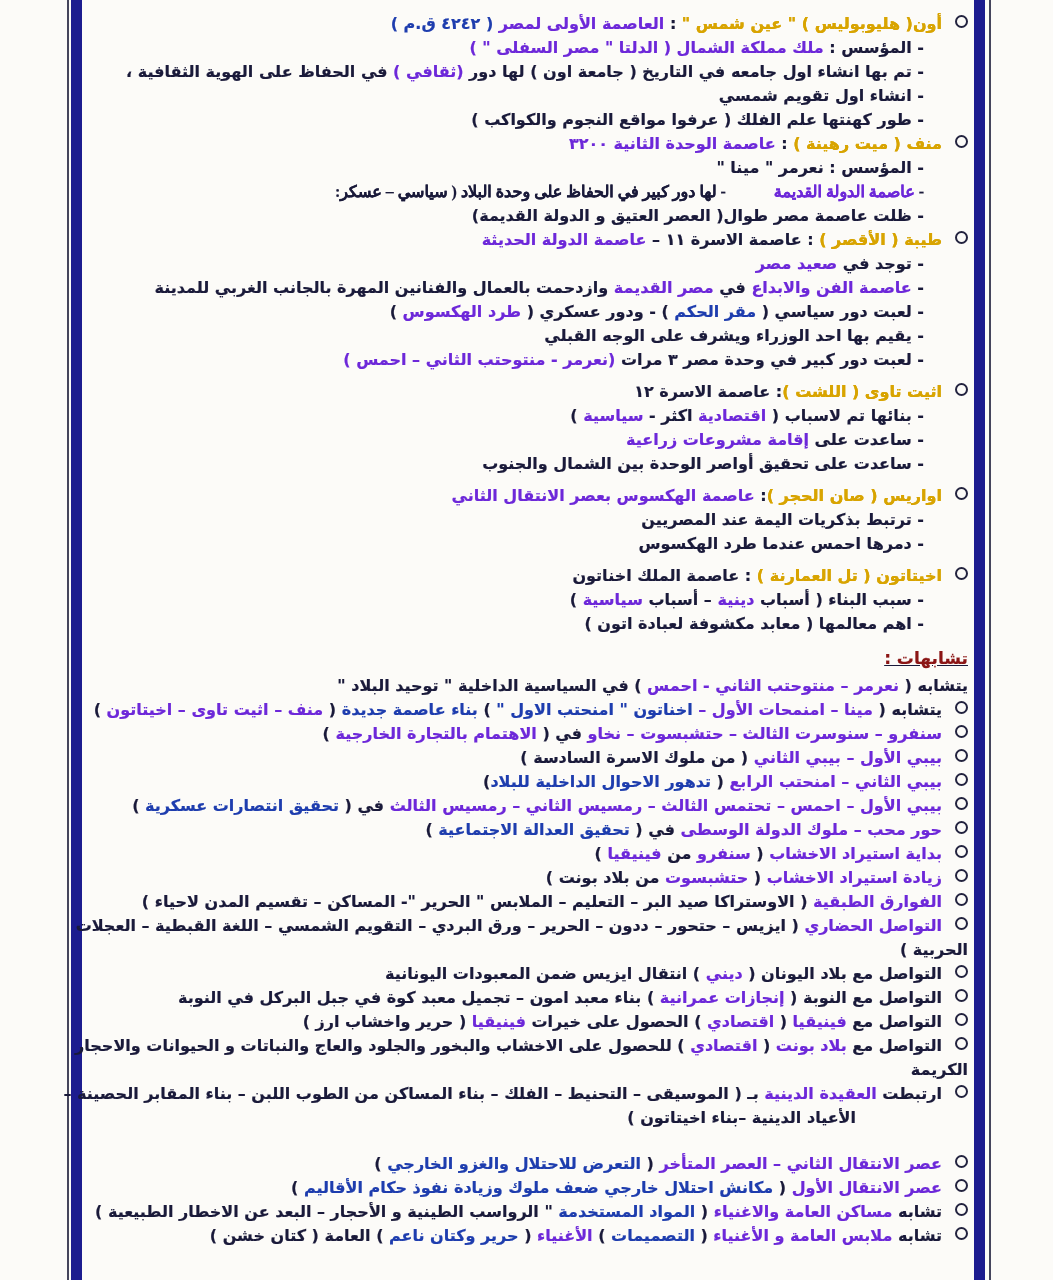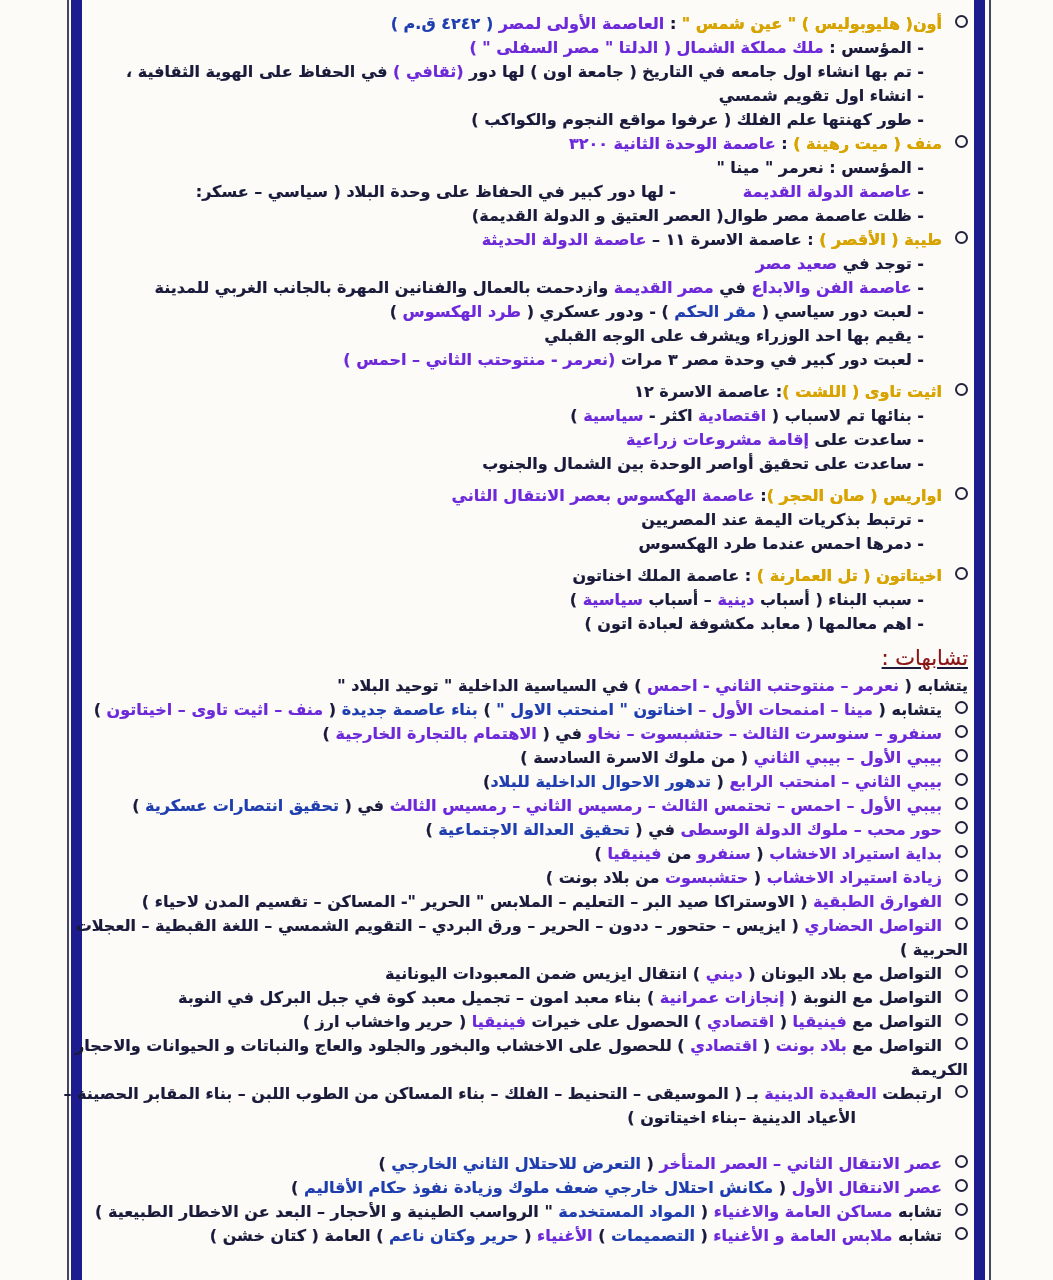--- a/index.html
+++ b/index.html
@@ -14,27 +14,27 @@
   .content{
     position:absolute;top:12px;right:85px;left:40px;
     direction:rtl;text-align:right;
     font-size:16px;font-weight:700;line-height:24px;
     color:#1a1a3a;
     -webkit-text-stroke:0.2px currentColor;
   }
   .line{min-height:24px;}
   .line.dash{padding-right:44px;text-align:right;}
   .line.cont{padding-right:112px;text-align:right;}
-  .line.nowrap{white-space:nowrap;overflow:hidden;}
+  .line.nowrap{white-space:nowrap;overflow:hidden;font-family:Liberation Serif, serif;}
   .line.bullet .bul{
     display:inline-block;width:9px;height:9px;border:2px solid #23233f;
     border-radius:50%;margin-left:13px;vertical-align:1px;background:transparent;
   }
   .heading{
-    font-size:21px;line-height:32px;font-weight:400;
+    font-size:17px;line-height:32px;font-weight:700;
     text-decoration:underline;
   }
   .gap{width:100%;}
   .c-body{color:#1a1a3a;}
   .c-red{color:#6d28d9;}
   .c-blue{color:#1e3dae;}
   .c-gold{color:#d9a400;text-shadow:0 0 0.5px #caa000;}
   .c-maroon{color:#8b1515;}
 </style>
 </head>
@@ -90,18 +90,18 @@
       <div class="line bullet"><span class="bul"></span><span class="c-red">زيادة استيراد الاخشاب</span><span class="c-body"> ( </span><span class="c-red">حتشبسوت</span><span class="c-body"> من بلاد بونت )</span></div>
       <div class="line bullet"><span class="bul"></span><span class="c-red">الفوارق الطبقية</span><span class="c-body"> ( الاوستراكا صيد البر – التعليم – الملابس " الحرير "-  المساكن – تقسيم المدن لاحياء )</span></div>
       <div class="line bullet"><span class="bul"></span><span class="c-red">التواصل الحضاري</span><span class="c-body"> ( ايزيس – حتحور – ددون – الحرير – ورق البردي – التقويم الشمسي – اللغة القبطية – العجلات الحربية )</span></div>
       <div class="line bullet"><span class="bul"></span><span class="c-body">التواصل مع بلاد اليونان ( </span><span class="c-red">ديني</span><span class="c-body"> ) انتقال ايزيس ضمن المعبودات اليونانية</span></div>
       <div class="line bullet"><span class="bul"></span><span class="c-body">التواصل مع النوبة ( </span><span class="c-red">إنجازات عمرانية</span><span class="c-body"> ) بناء معبد امون – تجميل معبد كوة في جبل البركل في النوبة</span></div>
       <div class="line bullet"><span class="bul"></span><span class="c-body">التواصل مع </span><span class="c-red">فينيقيا</span><span class="c-body"> ( </span><span class="c-red">اقتصادي</span><span class="c-body"> ) الحصول على خيرات </span><span class="c-red">فينيقيا</span><span class="c-body"> ( حرير واخشاب ارز )</span></div>
       <div class="line bullet"><span class="bul"></span><span class="c-body">التواصل مع </span><span class="c-red">بلاد بونت</span><span class="c-body"> ( </span><span class="c-red">اقتصادي</span><span class="c-body"> ) للحصول على الاخشاب والبخور والجلود والعاج  والنباتات و الحيوانات والاحجار الكريمة</span></div>
       <div class="line bullet"><span class="bul"></span><span class="c-body">ارتبطت </span><span class="c-red">العقيدة الدينية</span><span class="c-body"> بـ ( الموسيقى – التحنيط – الفلك – بناء المساكن من الطوب اللبن – بناء المقابر الحصينة –</span></div>
       <div class="line cont"><span class="c-body">الأعياد الدينية –بناء  اخيتاتون )</span></div>
       <div class="gap" style="height: 22px;"></div>
-      <div class="line bullet"><span class="bul"></span><span class="c-red">عصر الانتقال الثاني – العصر المتأخر</span><span class="c-body"> ( </span><span class="c-blue">التعرض للاحتلال الثاني الخارجي</span><span class="c-body"> )</span></div>
+      <div class="line bullet"><span class="bul"></span><span class="c-red">عصر الانتقال الثاني – العصر المتأخر</span><span class="c-body"> ( </span><span class="c-blue">التعرض للاحتلال والغزو الخارجي</span><span class="c-body"> )</span></div>
       <div class="line bullet"><span class="bul"></span><span class="c-red">عصر الانتقال الأول</span><span class="c-body"> ( </span><span class="c-blue">مكانش احتلال خارجي ضعف ملوك وزيادة نفوذ حكام الأقاليم</span><span class="c-body"> )</span></div>
       <div class="line bullet"><span class="bul"></span><span class="c-body">تشابه </span><span class="c-red">مساكن العامة والاغنياء</span><span class="c-body"> ( </span><span class="c-blue">المواد المستخدمة</span><span class="c-body"> " الرواسب الطينية و الأحجار – البعد عن الاخطار الطبيعية )</span></div>
       <div class="line bullet"><span class="bul"></span><span class="c-body">تشابه </span><span class="c-red">ملابس العامة و الأغنياء</span><span class="c-body"> ( </span><span class="c-blue">التصميمات</span><span class="c-body"> ) </span><span class="c-red">الأغنياء</span><span class="c-body"> ( </span><span class="c-blue">حرير وكتان ناعم</span><span class="c-body"> ) العامة (  كتان خشن )</span></div>
     </div>
 </div>
 
 </body></html>

